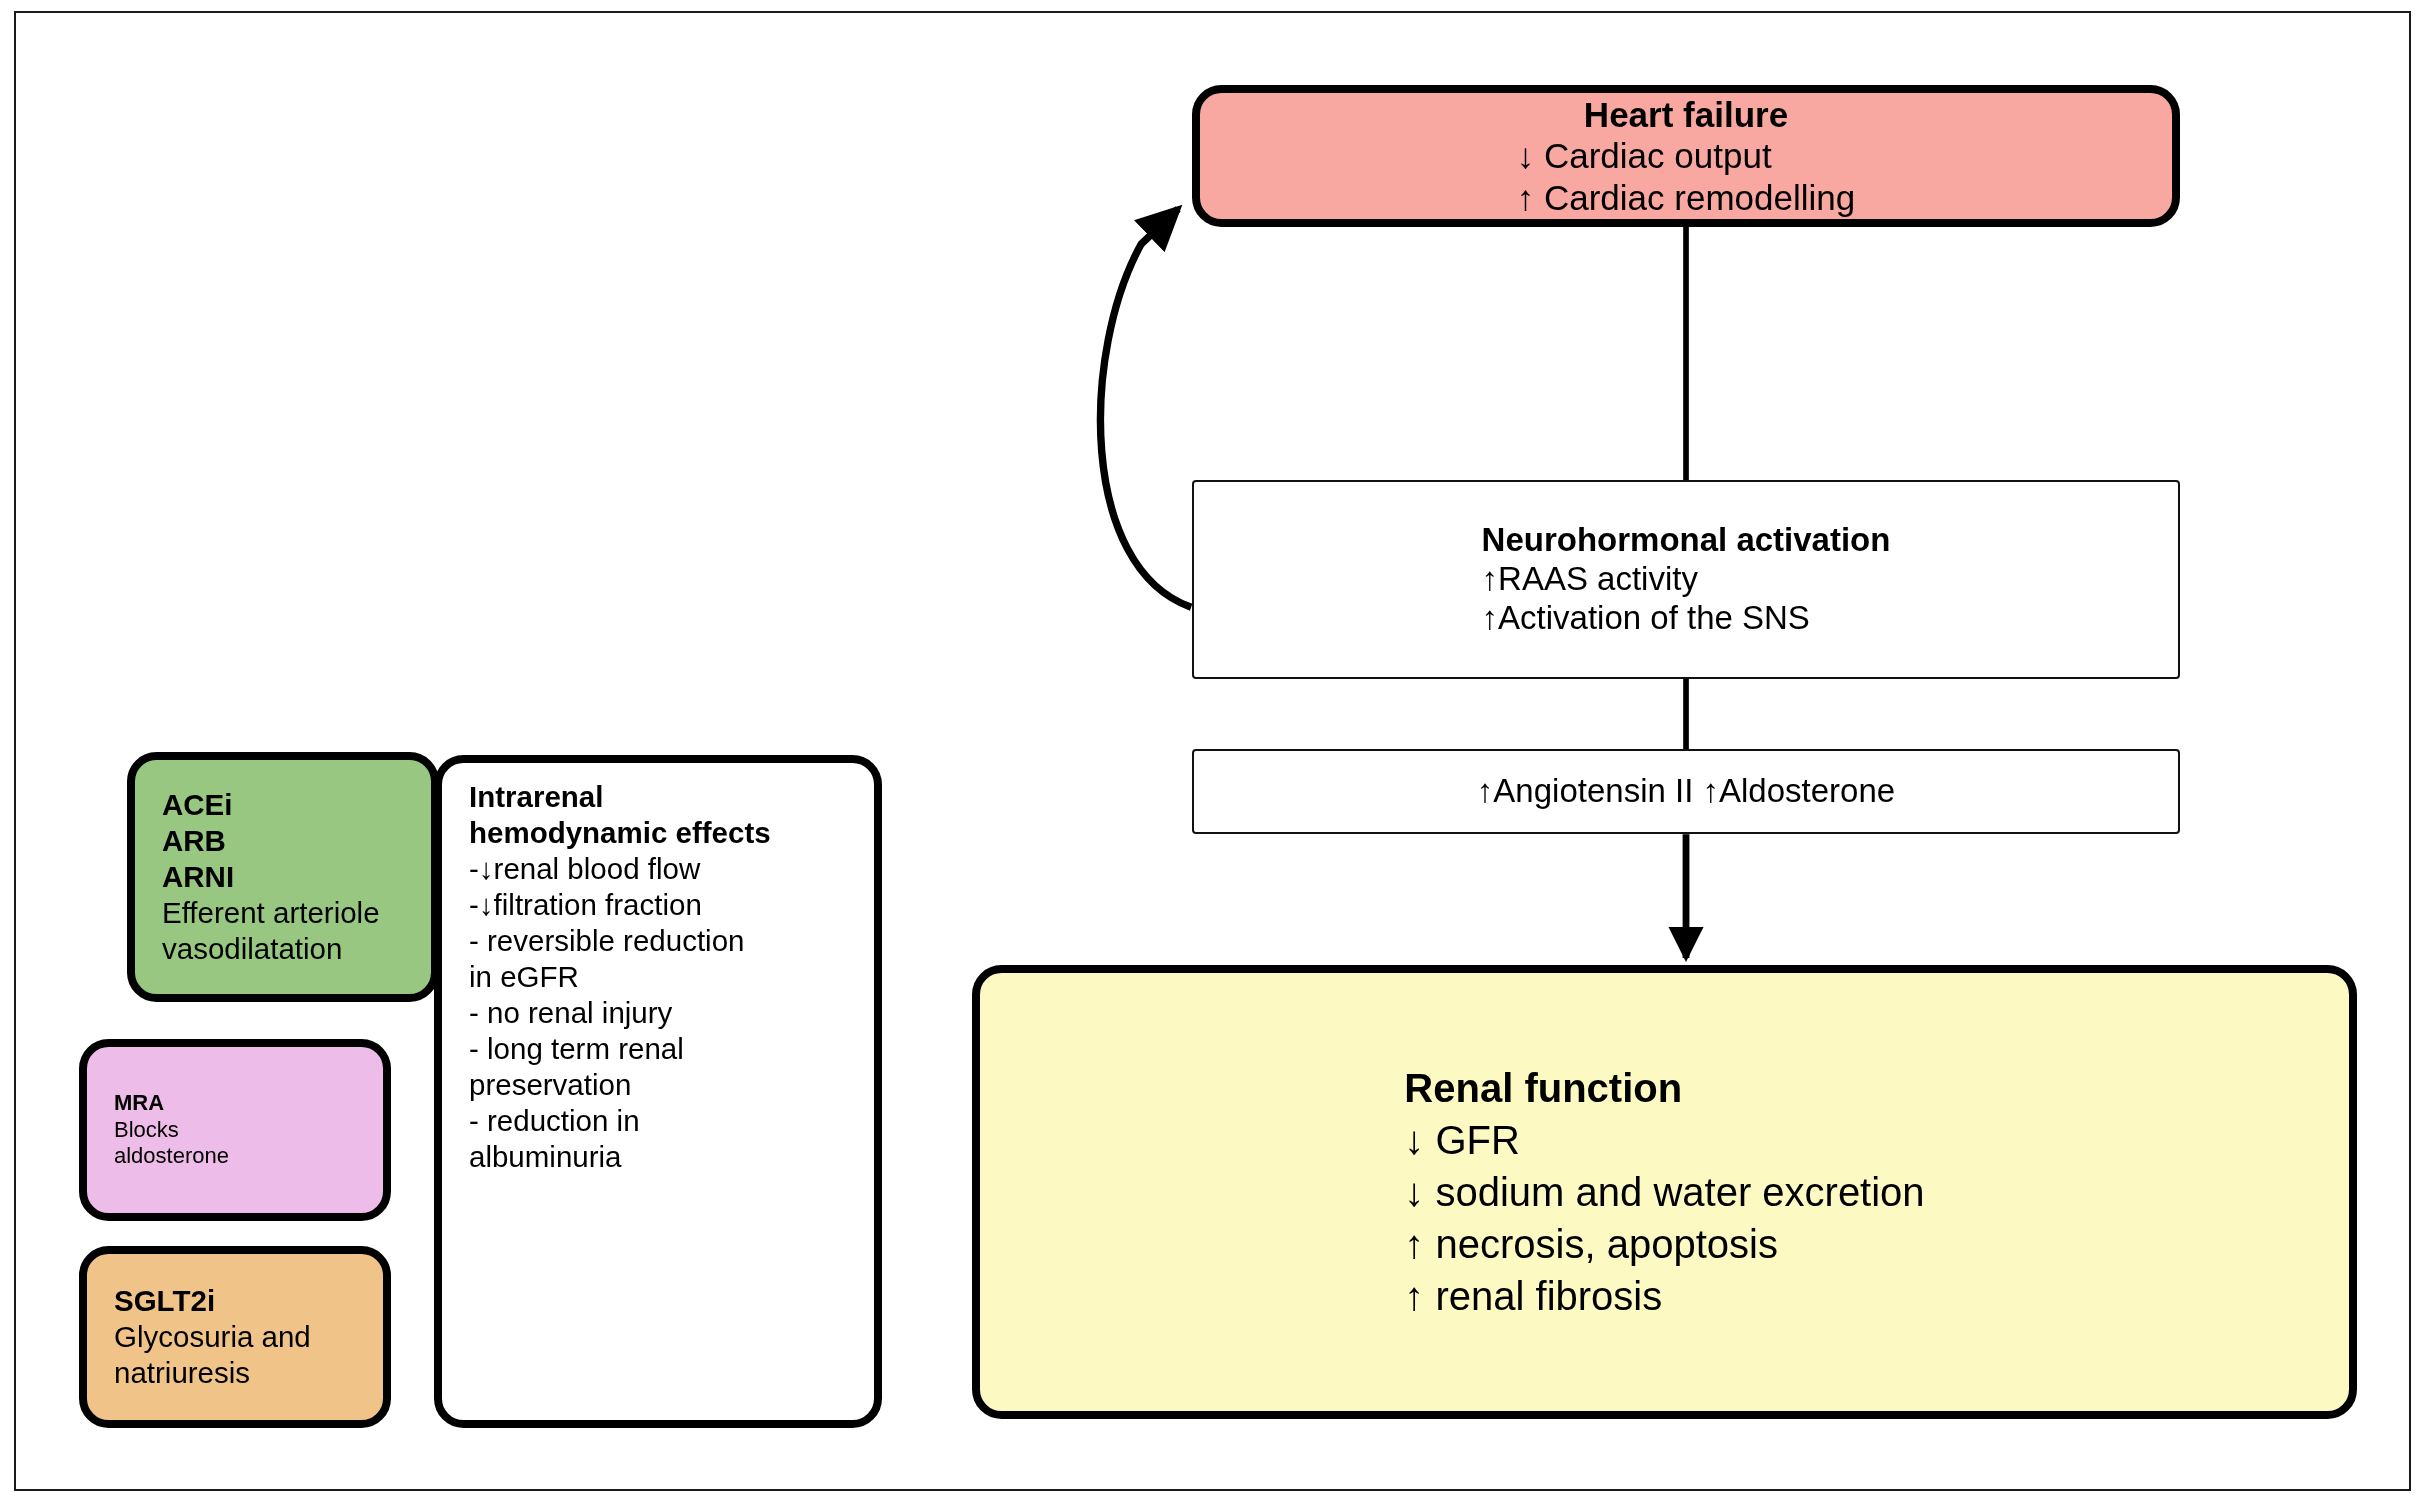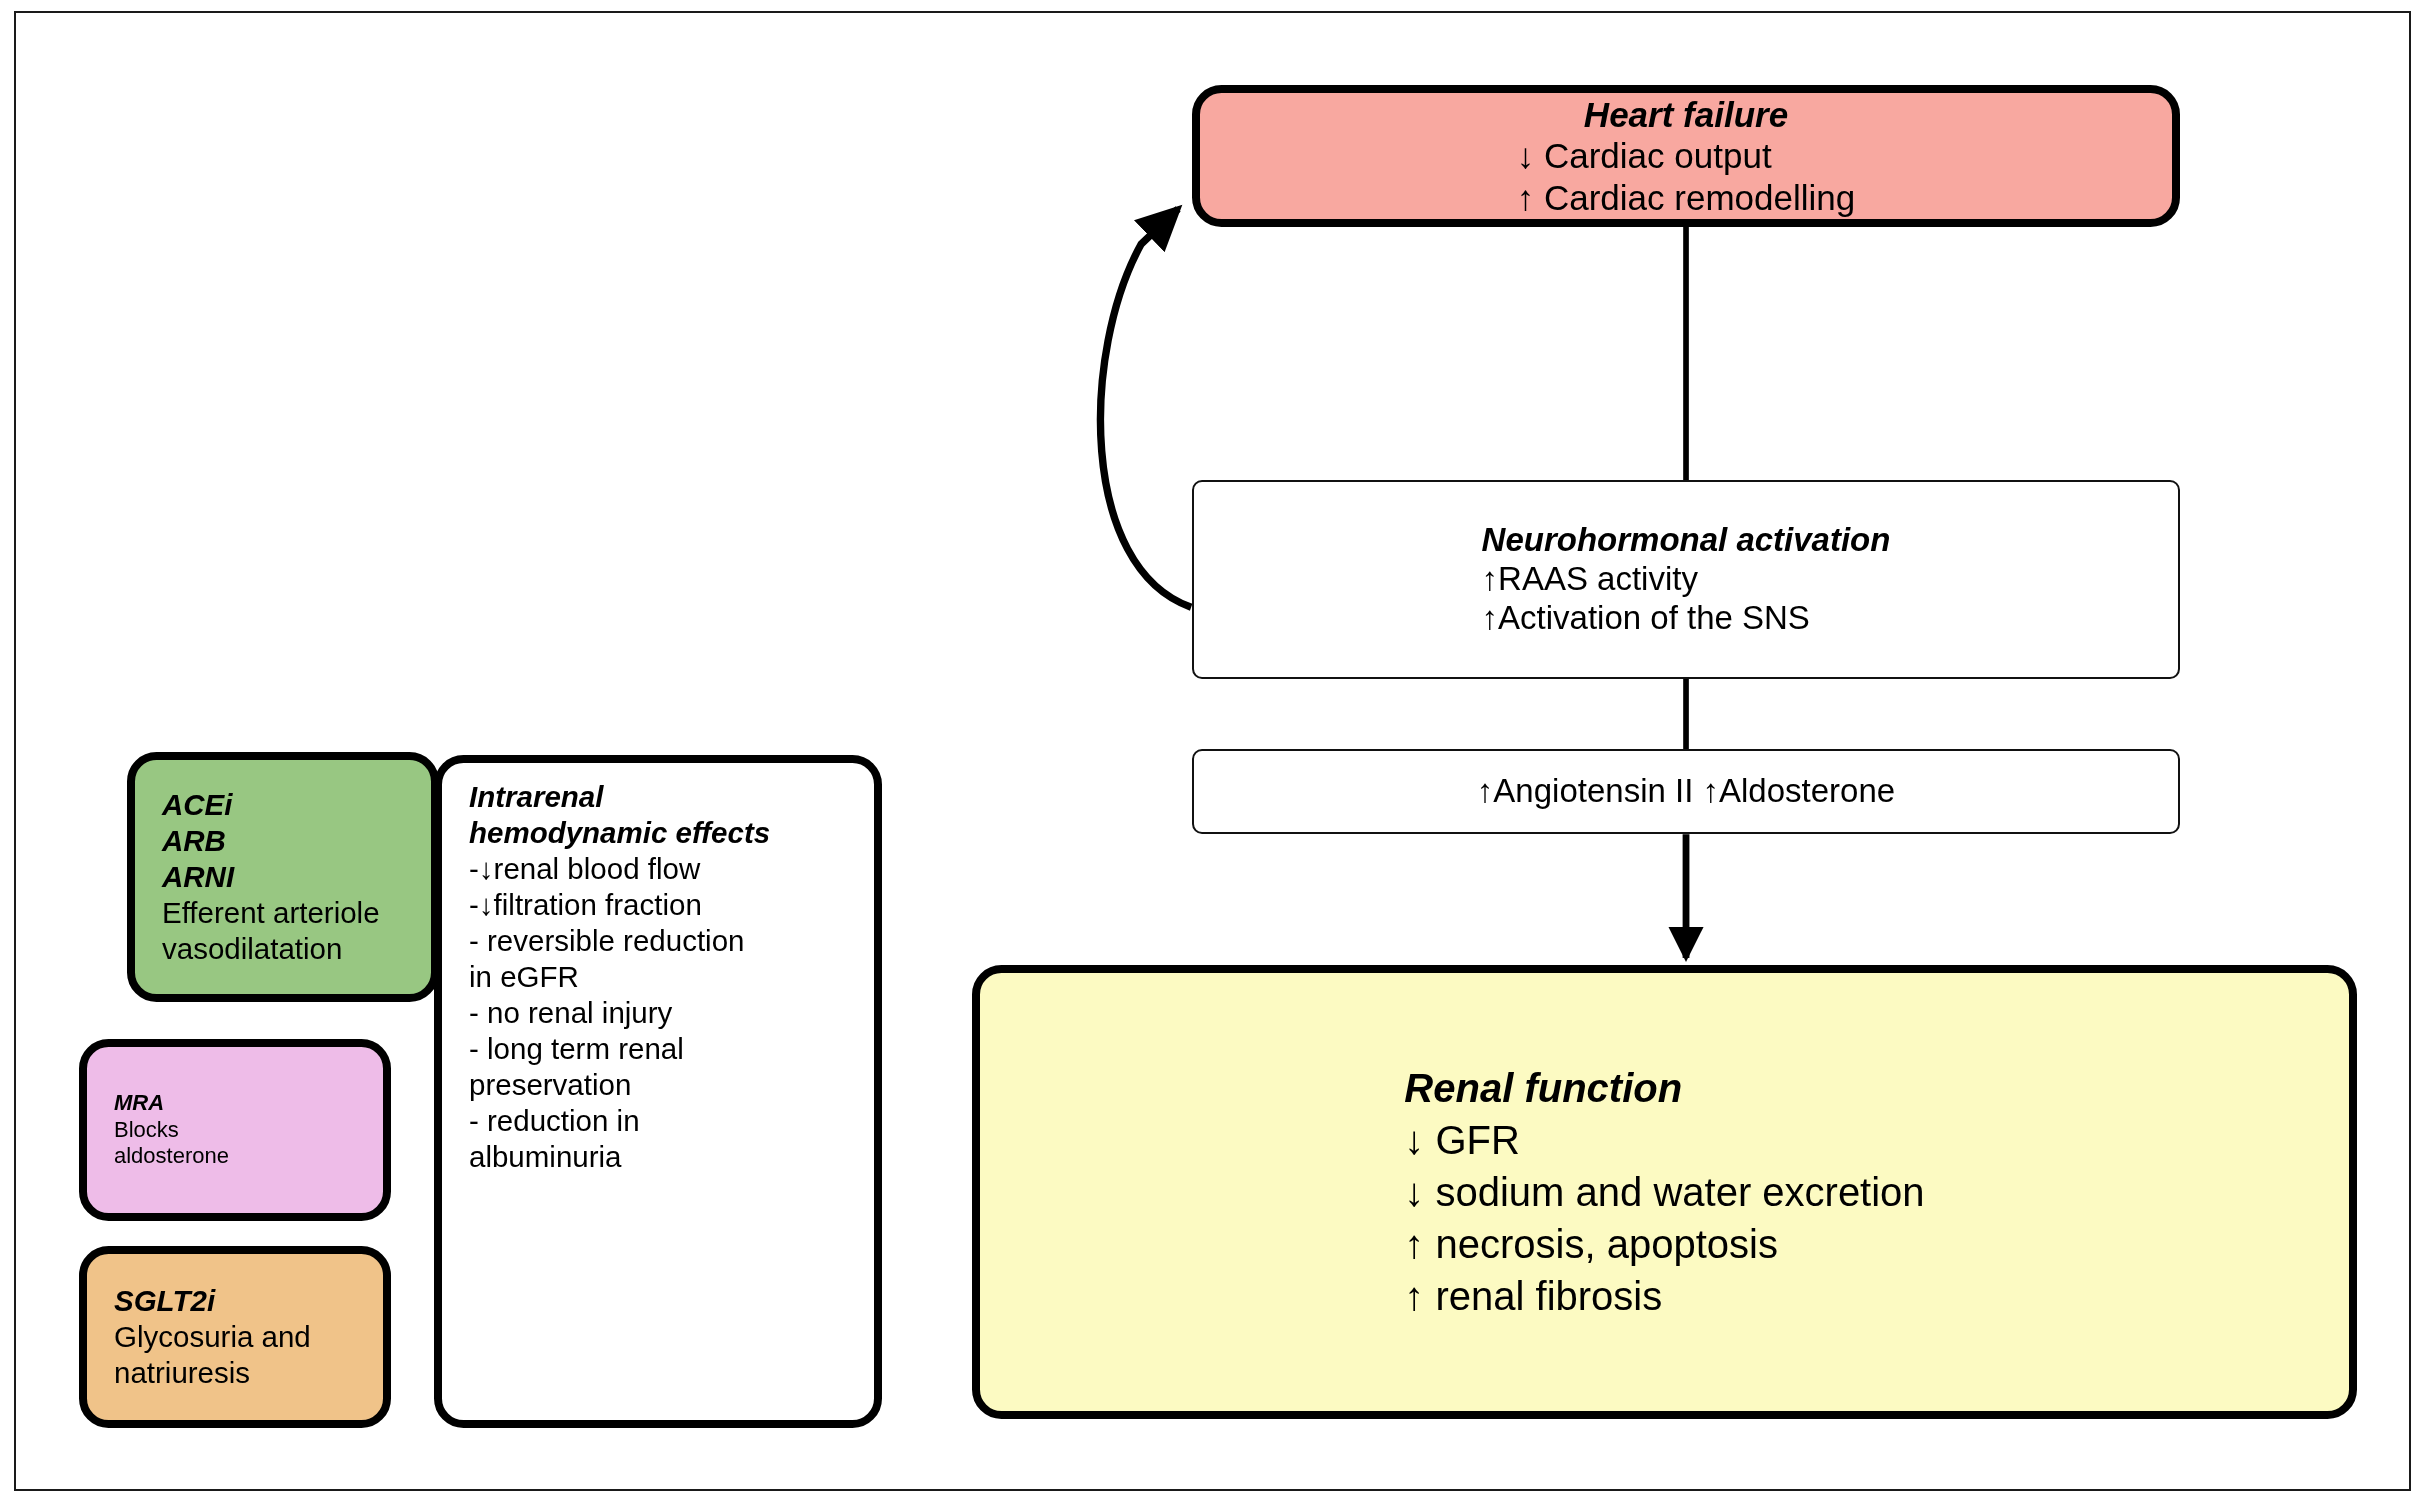--- a/index.html
+++ b/index.html
@@ -35,39 +35,39 @@
     color: #000000;
   }
 
   
   .heavy-round {
     border: 8px solid #000000;
     border-radius: 29.5px;
   }
   .thin-rect {
     border: 2.8px solid #111111;
-    border-radius: 10px;
+    border-radius: 4px;
   }
 
   .box-inner {
     position: absolute;
     left: 0; right: 0; top: 0; bottom: 0;
     display: flex;
     align-items: center;
     justify-content: center;
   }
   .box-inner.left-al {
     justify-content: flex-start;
   }
   .text-block {
     text-align: left;
     line-height: 1.18;
   }
 
-  .bold { font-weight: bold; font-style: italic; }
+  .bold { font-weight: bold; }
 
   
   #heart-failure-box {
     left: 1192px; top: 85px; width: 988px; height: 142px;
     background: #F8A8A0;
   }
   #heart-failure-box .text-block { font-size: 35px; }
 
   #neurohormonal-box {
     left: 1192px; top: 480px; width: 988px; height: 199px;

